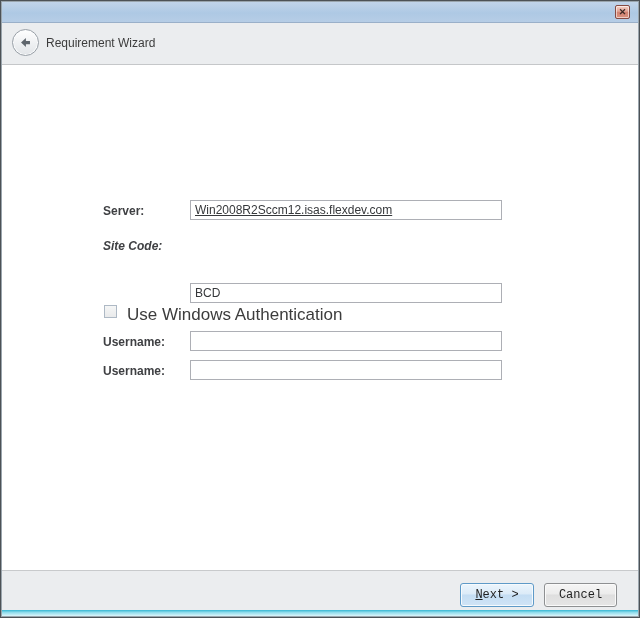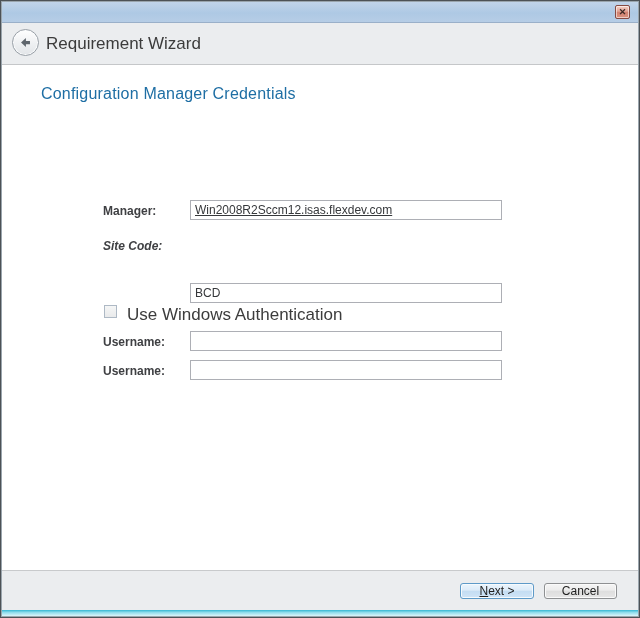--- a/index.html
+++ b/index.html
@@ -36,21 +36,21 @@
     box-sizing:border-box; border-radius:50%;
     border:1px solid #99a0a7;
     background:linear-gradient(180deg,#ffffff 0%,#eef0f2 55%,#e2e5e8 100%);
     box-shadow: inset 0 0 0 1px #fbfcfd;
     display:flex; align-items:center; justify-content:center;
     padding:0; cursor:default;
   }
   .back-arrow { width:13px; height:13px; display:block; }
   .header-title {
     position:absolute; left:44px; top:0; height:58px; line-height:41px;
-    font-size:17px; color:#3c3c3c;
+    font-size:12px; color:#3c3c3c;
   }
   .page-heading {
     position:absolute; left:40px; top:84px;
     font-size:16px; font-weight:400; color:#1e6ea4; letter-spacing:0.2px;
   }
   .fl {
     position:absolute; font-size:12px; font-weight:bold; color:#3f4043;
     white-space:nowrap;
   }
   .ti {
@@ -67,22 +67,22 @@
   }
   .cb-label {
     position:absolute; left:126px; top:304px; font-size:17px; color:#3c3c3c;
     font-weight:400; white-space:nowrap;
   }
   .footer {
     position:absolute; left:1px; right:1px; top:569px; height:43px;
     background:#ebedef; border-top:1px solid #c8cacc;
   }
   .btn {
-    position:absolute; top:582px; height:16px; box-sizing:border-box;
-    border-radius:3px; font-family:Liberation Sans, sans-serif; font-size:12px; color:#1f1f1f;
+    position:absolute; top:582px; height:24px; box-sizing:border-box;
+    border-radius:3px; font-family:Liberation Mono, monospace; font-size:12px; color:#1f1f1f;
     text-align:center; padding:0; cursor:default;
   }
   .btn-next {
     left:459px; width:74px;
     border:1px solid #5e9ac8;
     background:linear-gradient(180deg,#ebf5fd 0%,#dcebf8 45%,#c4ddf3 50%,#d0e4f6 100%);
     box-shadow: inset 0 0 0 1px #f6fafd;
   }
   .btn-cancel {
     left:543px; width:73px;
@@ -109,23 +109,22 @@
 
   <div class="header">
     <button class="back-btn">
       <svg class="back-arrow" viewBox="0 0 16 16">
         <polygon points="8.5,2.5 2.5,8 8.5,13.5 8.5,10 13.5,10 13.5,6 8.5,6" fill="#5f666d"></polygon>
       </svg>
     </button>
     <span class="header-title">Requirement Wizard</span>
   </div>
 
-  <div class="page-heading">Configuration Manager Credentials</div>
 
-  <span class="fl" style="left:102px; top:203px;">Manager:</span>
+  <span class="fl" style="left:102px; top:203px;">Server:</span>
   <input class="ti" style="top: 199px; text-decoration: underline;" type="text" value="Win2008R2Sccm12.isas.flexdev.com">
 
   <span class="fl" style="left:102px; top:238px;font-style:italic;">Site Code:</span>
   <input class="ti" style="top: 234px; margin-top: 48px;" type="text" value="BCD">
 
   <span class="cb"></span>
   <span class="cb-label">Use Windows Authentication</span>
 
   <span class="fl" style="left:102px; top:334px;">Username:</span>
   <input class="ti" style="top: 330px;" type="text" value="">

